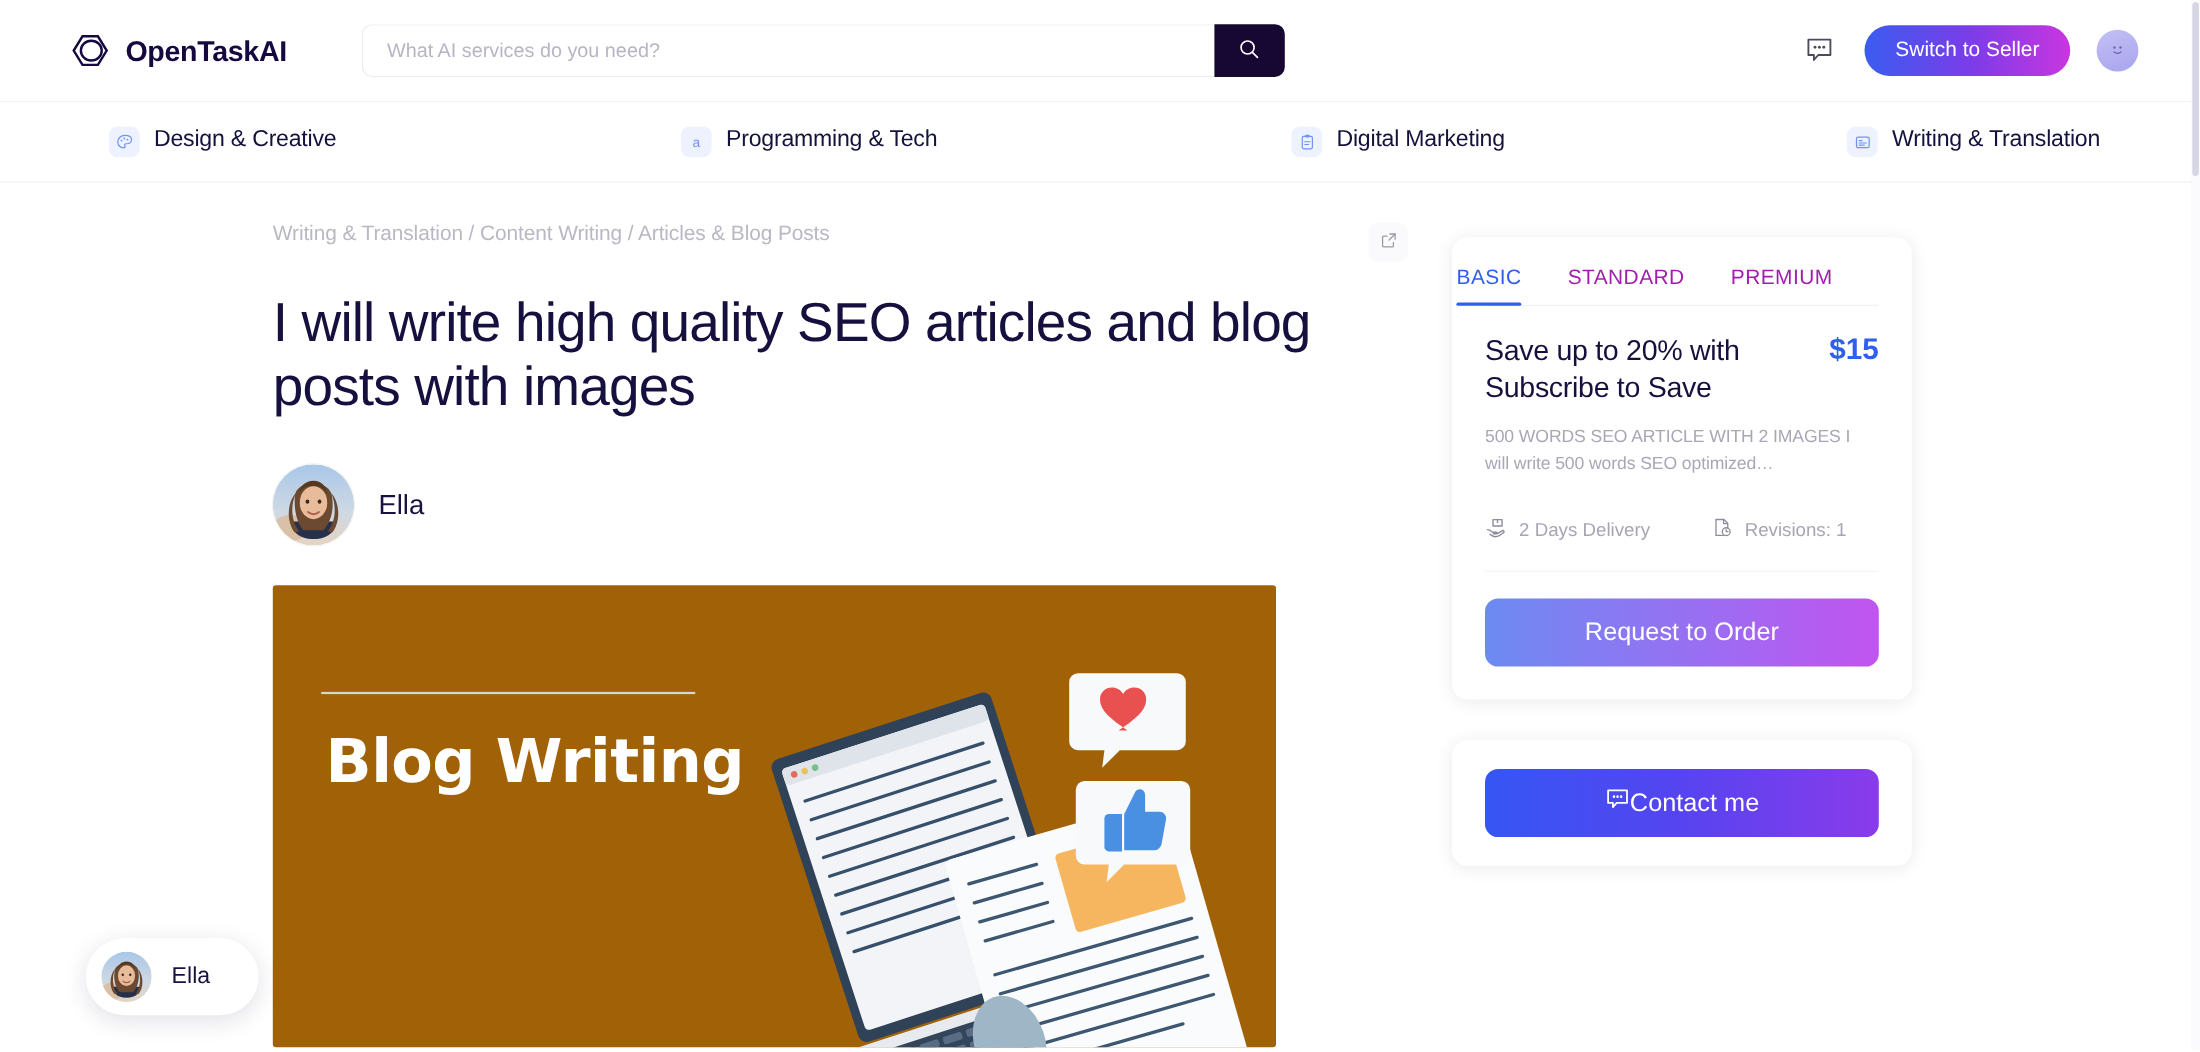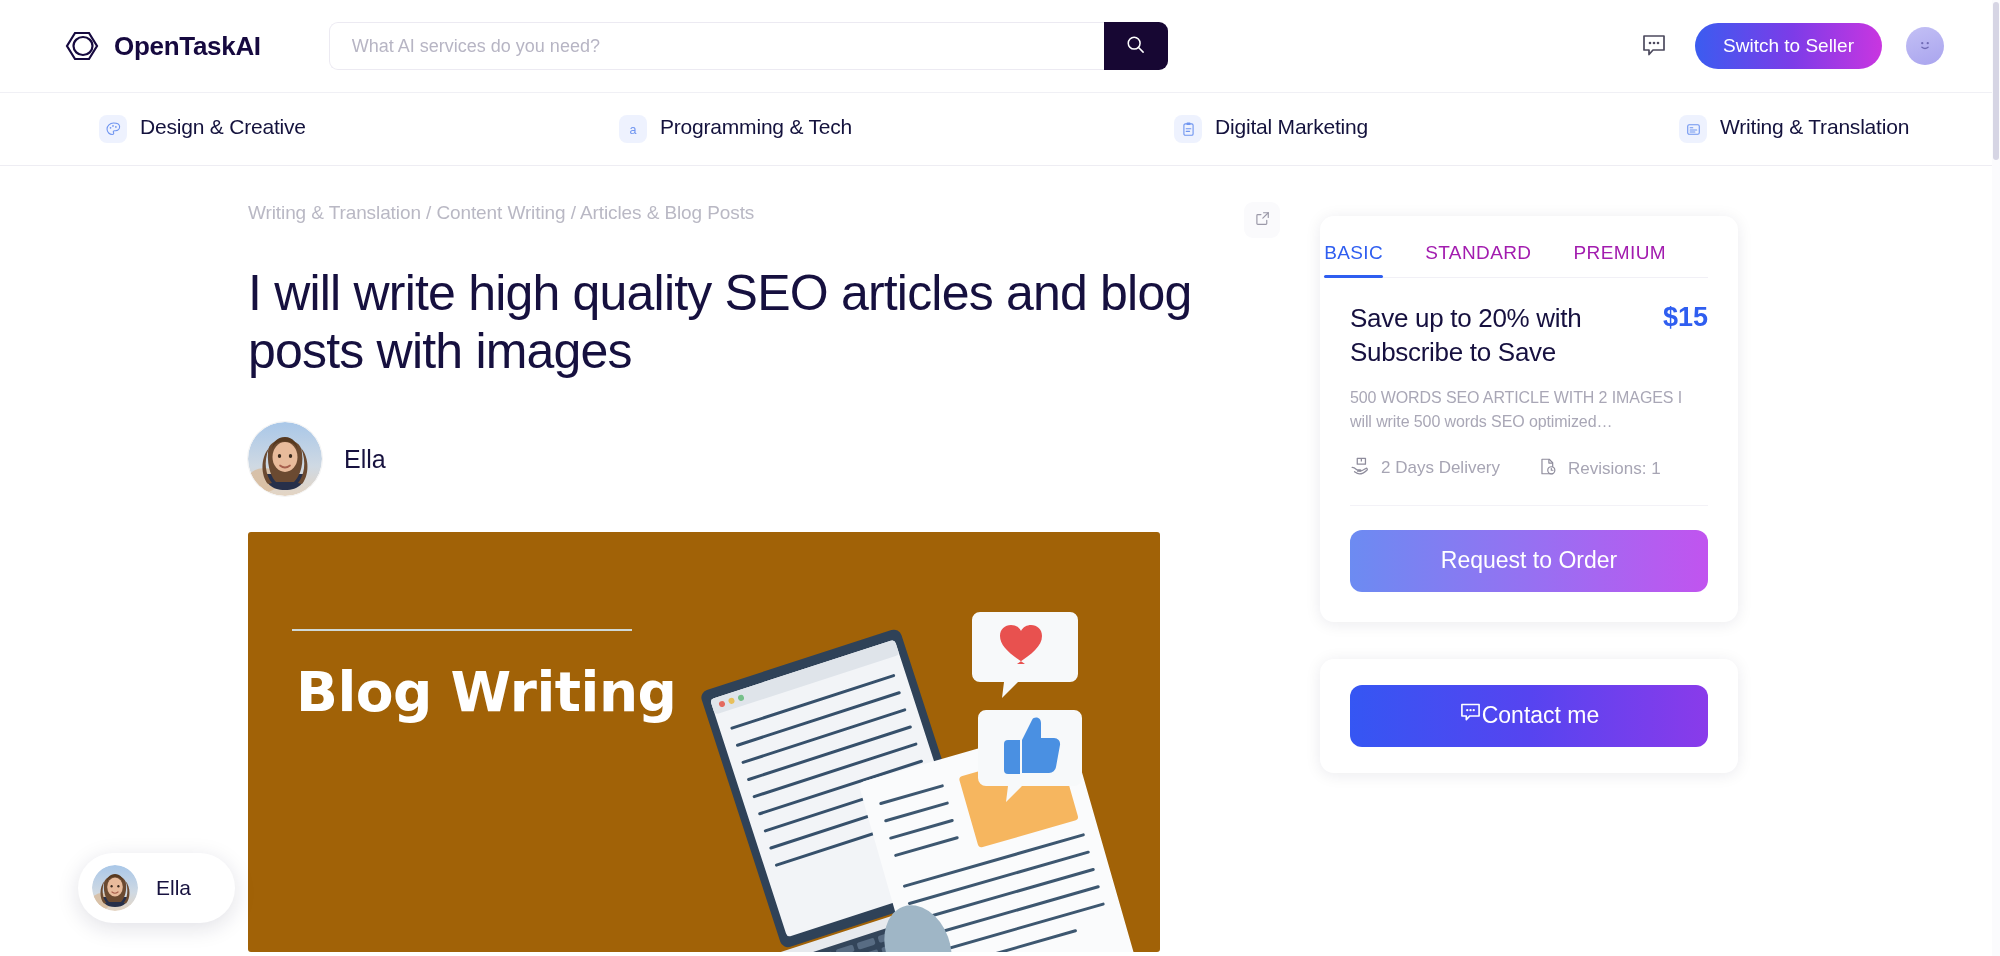--- a/index.html
+++ b/index.html
@@ -117,21 +117,21 @@
   .tab.active::after{
     content:"";position:absolute;left:0;right:0;bottom:-1px;height:3px;
     background:#2f5ef0;border-radius:2px;
   }
   .plan-head{display:flex;align-items:flex-start;justify-content:space-between;margin-top:24px;gap:16px;}
   .plan-name{font-size:26px;line-height:1.3;font-weight:500;color:#16103f;letter-spacing:-.3px;max-width:255px;}
   .plan-price{font-size:27px;font-weight:700;color:#2f5ef0;white-space:nowrap;}
   .plan-desc{
     margin-top:16px;font-size:16px;line-height:1.5;color:#a9a7b6;letter-spacing:-.1px;
   }
-  .plan-meta{display:flex;align-items:flex-end;gap:38px;margin-top:22px;}
+  .plan-meta{display:flex;align-items:flex-start;gap:56px;margin-top:36px;}
   .meta{display:flex;align-items:center;gap:11px;font-size:17px;color:#a7a5b4;}
   .divider{height:1px;background:#f3f2f7;margin-top:24px;}
   .order-btn{
     display:block;width:100%;height:62px;margin-top:24px;border:none;border-radius:12px;
     color:#fff;font-family:"Liberation Sans", sans-serif;font-size:23px;cursor:pointer;
     background:linear-gradient(90deg,#6c8bf2 0%,#9a6ef2 55%,#c154ef 100%);
   }
 
   .contact-card{
     margin-top:37px;background:#fff;border-radius:14px;padding:26px 30px;

